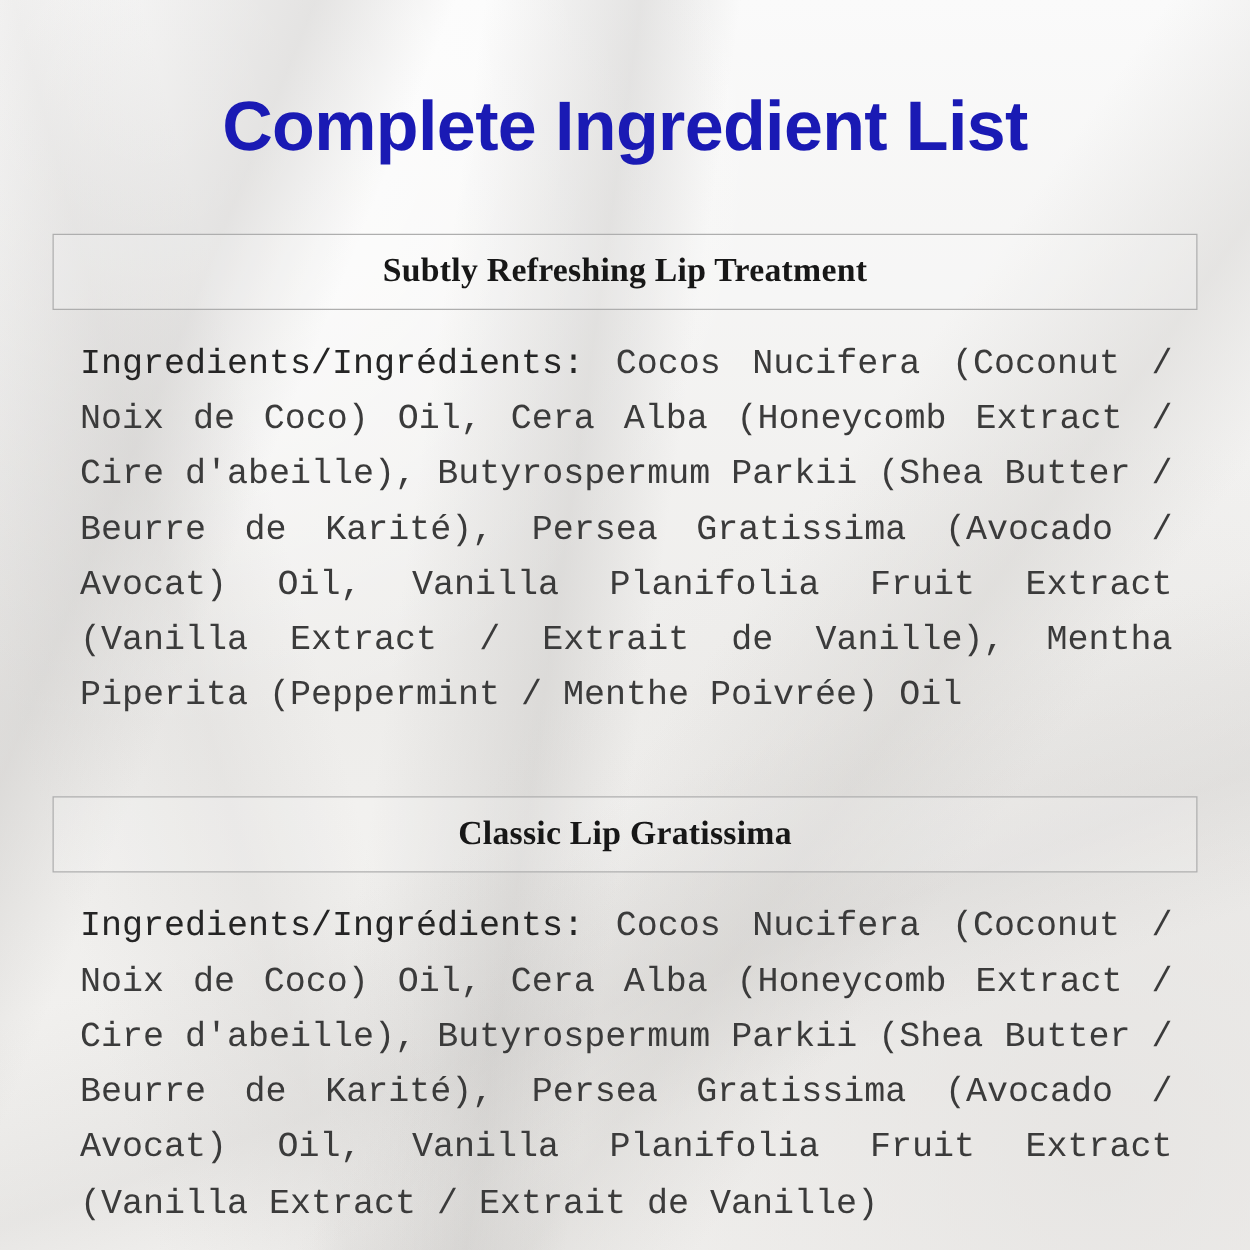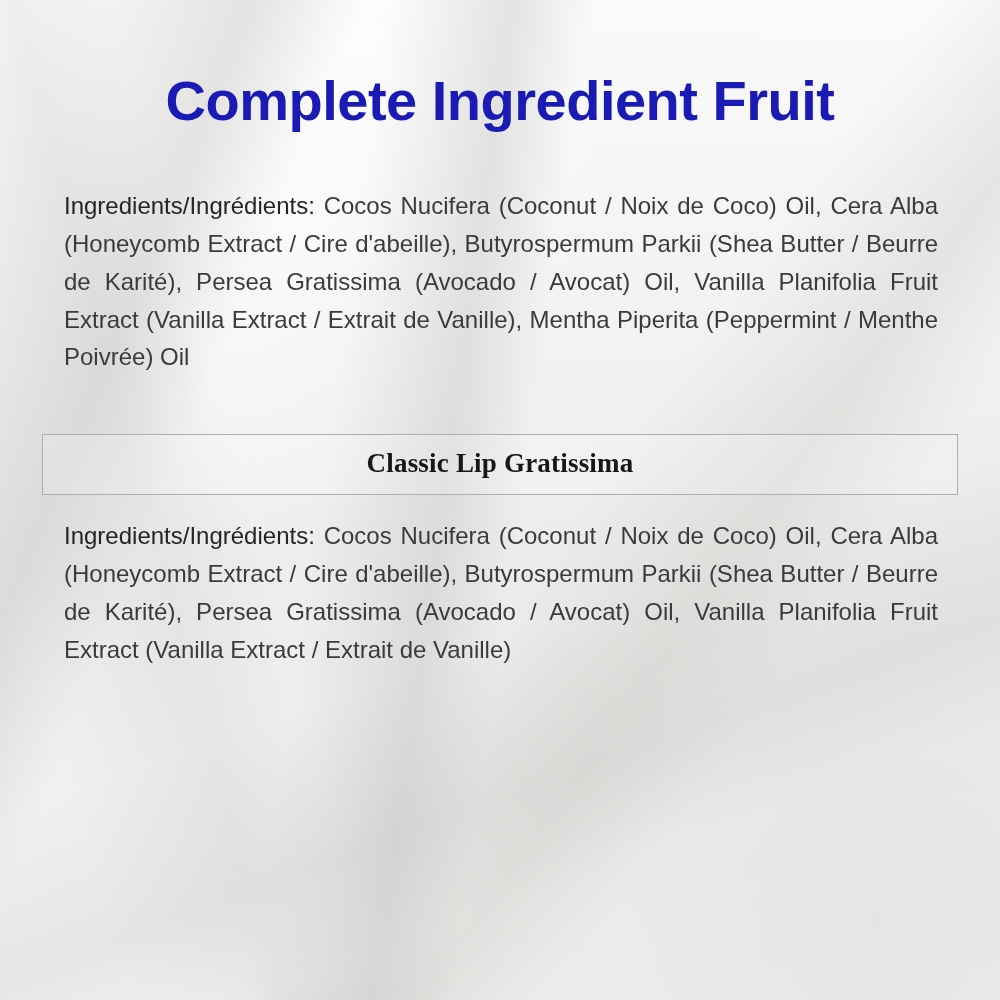--- a/index.html
+++ b/index.html
@@ -54,45 +54,48 @@
   }
   .section-header-text {
     font-family: "Liberation Serif", serif;
     font-size: 27px;
     font-weight: bold;
     color: #171717;
     letter-spacing: 0.2px;
   }
 
   .ingredients {
-    font-family: Liberation Sans, sans-serif;
-    font-size: 24px;
+    font-family: Liberation Mono, monospace;
+    font-size: 28px;
     line-height: 1.58;
     color: #3b3b3b;
     text-align: justify;
     text-justify: inter-word;
     margin: 0 20px 0 22px;
     padding: 0 0 4px 0;
     hyphens: none;
   }
   .ingredients .lead {
     color: #252525;
   }
 
   .section-gap { height: 54px; }
   .block { margin-bottom: 0; }
 </style>
 </head>
 <body>
 
 <div class="page">
 
-  <h1 class="title">Complete Ingredient Fruit</h1>
+  <h1 class="title">Complete Ingredient List</h1>
 
   <div class="block">
+    <div class="section-header">
+      <span class="section-header-text">Subtly Refreshing Lip Treatment</span>
+    </div>
     <p class="ingredients">
       <span class="lead">Ingredients/Ingrédients:</span><span> Cocos Nucifera (Coconut / Noix de Coco) Oil, Cera Alba (Honeycomb Extract / Cire d'abeille), Butyrospermum Parkii (Shea Butter / Beurre de Karité), Persea Gratissima (Avocado / Avocat) Oil, Vanilla Planifolia Fruit Extract (Vanilla Extract / Extrait de Vanille), Mentha Piperita (Peppermint / Menthe Poivrée) Oil</span>
     </p>
   </div>
 
   <div class="section-gap"></div>
 
   <div class="block">
     <div class="section-header">
       <span class="section-header-text">Classic Lip Gratissima</span>

